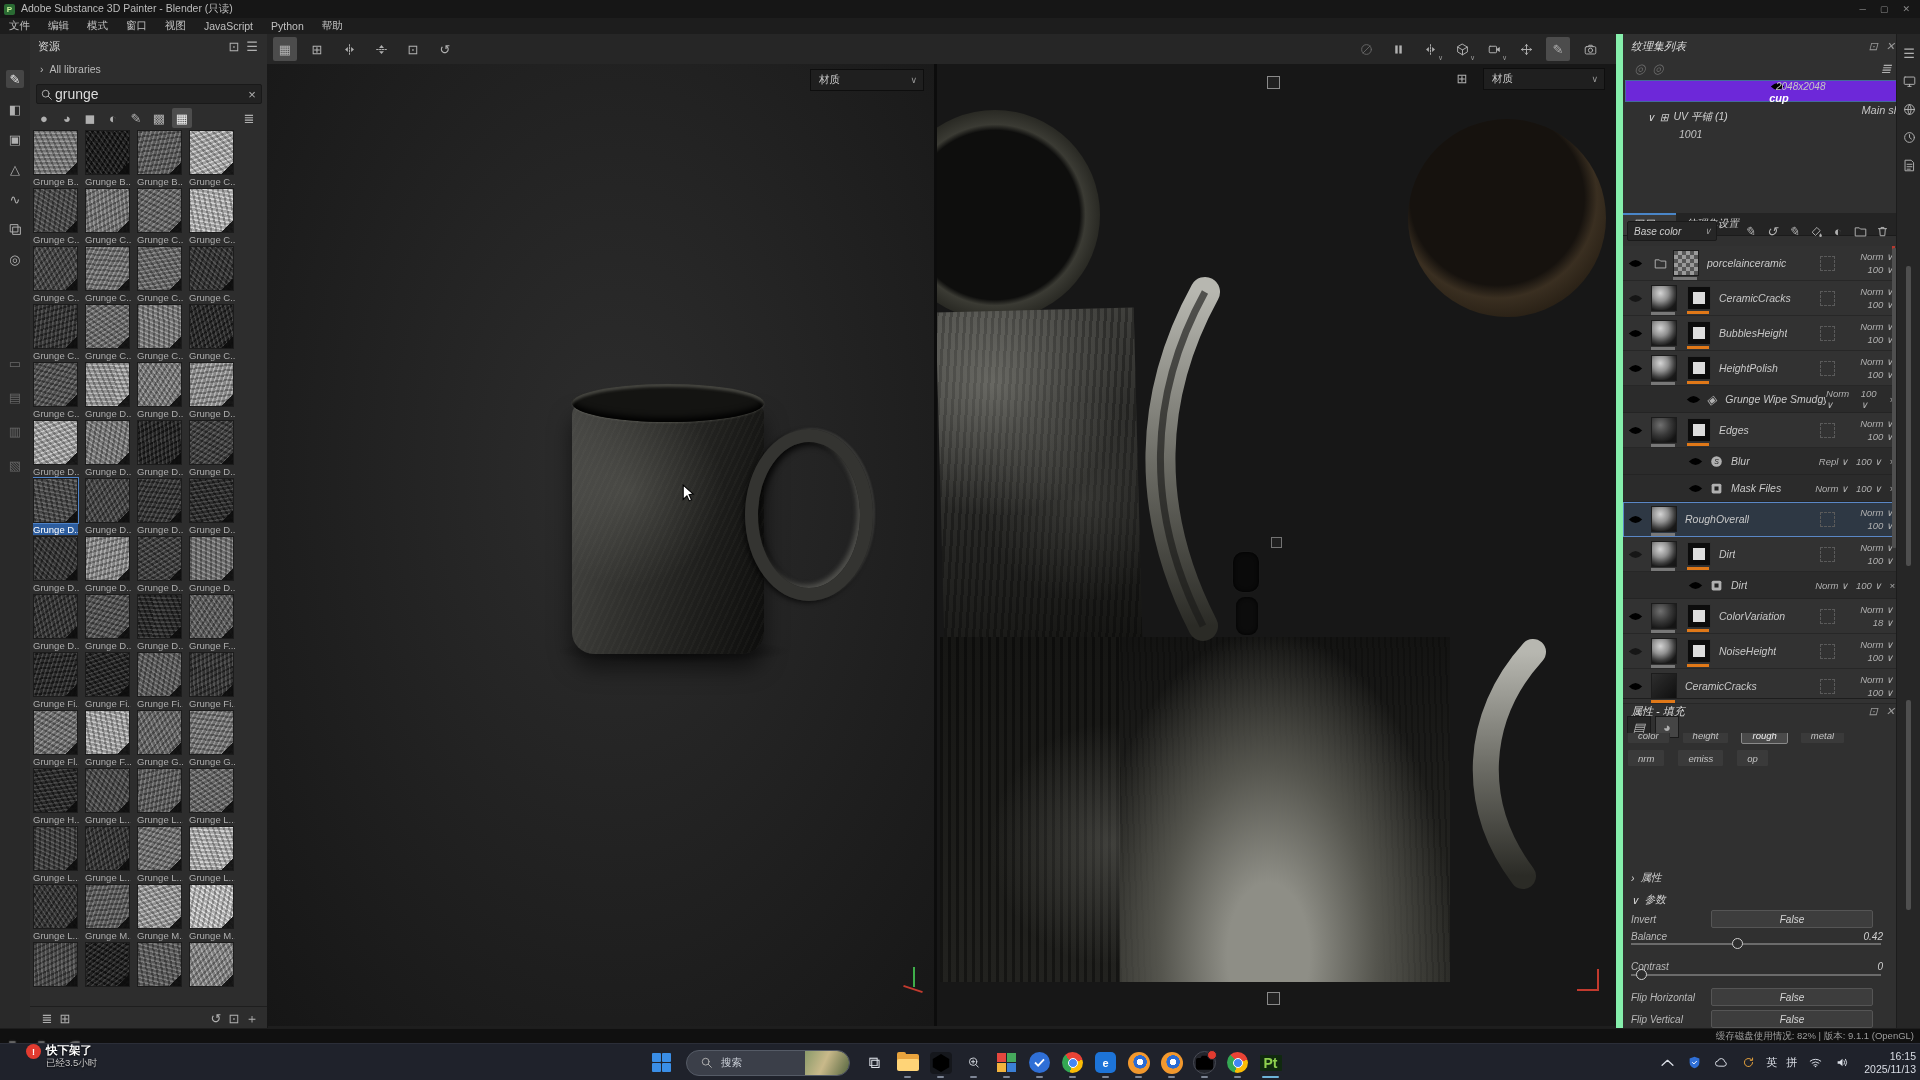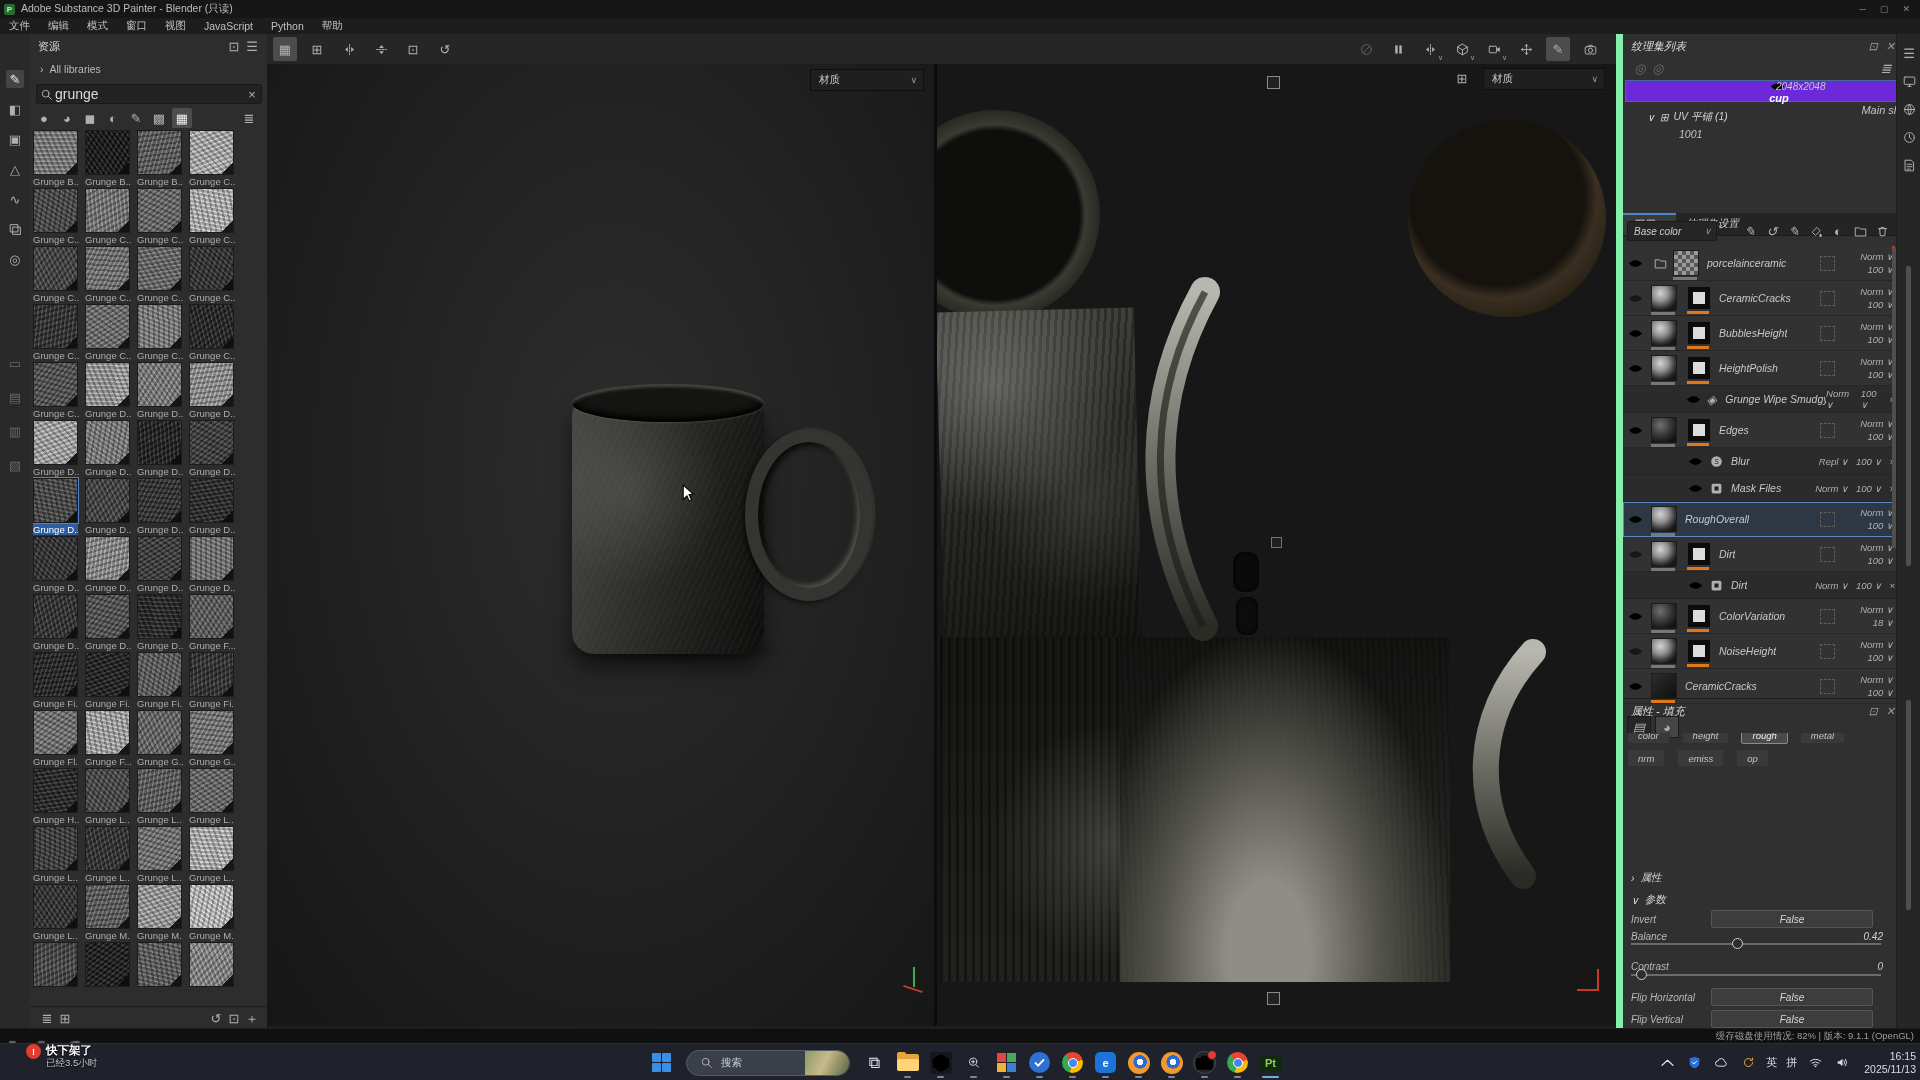--- a/index.html
+++ b/index.html
@@ -174,21 +174,21 @@
   .tiles{display:grid;grid-template-columns:9px 9px;grid-template-rows:9px 9px;gap:1.5px;}
   .tiles i:nth-child(1){background:#e5473e;} .tiles i:nth-child(2){background:#46a95c;}
   .tiles i:nth-child(3){background:#f2b33d;} .tiles i:nth-child(4){background:#3b7fd4;}
   .checkapp{width:21px;height:21px;border-radius:50%;background:#2f6fd6;display:flex;align-items:center;justify-content:center;}
   .chrome-ic{width:21px;height:21px;border-radius:50%;background:conic-gradient(from -45deg,#ea4335 0 120deg,#fbbc05 0 240deg,#34a853 0 360deg);position:relative;}
   .chrome-ic::before{content:'';position:absolute;left:5.5px;top:5.5px;width:10px;height:10px;border-radius:50%;background:#4286f5;border:1.5px solid #fff;box-sizing:border-box;}
   .blueapp{width:21px;height:21px;border-radius:5px;background:#1d74d8;display:flex;align-items:center;justify-content:center;color:#fff;font-size:11px;font-weight:bold;}
   .blender-ic{width:22px;height:22px;border-radius:50%;background:radial-gradient(circle at 55% 45%,#fff 0 18%,#2a6bd4 20% 38%,#f2982d 40%);}
   .reccam{width:21px;height:21px;border-radius:50%;background:#23252c;border:1px solid #474a54;position:relative;display:flex;align-items:center;justify-content:center;color:#b8bcc6;}
   .reccam::after{content:'';position:absolute;right:-2px;top:-2px;width:8px;height:8px;border-radius:50%;background:#e23b30;border:1px solid #1f222b;}
-  .pt-ic{width:22px;height:16px;background:#10290f;border-radius:1px;display:flex;align-items:center;justify-content:center;color:#8fd14f;font-size:11px;font-weight:bold;}
+  .pt-ic{width:22px;height:16px;background:#10290f;border-radius:1px;display:flex;align-items:center;justify-content:center;color:#8fd14f;font-size:14px;font-weight:bold;}
   #tbtray{position:absolute;right:4px;top:0;height:37px;display:flex;align-items:center;gap:9px;}
   #tbtray .txt{font-size:11px;color:#dadee6;}
   #tbclock{text-align:right;font-size:10.5px;color:#dadee6;line-height:13px;padding-left:4px;}
   
   #subtitle{left:770px;top:901px;padding:6px 18px;background:rgba(10,10,10,.45);border-radius:10px;
     font-size:38px;font-weight:bold;color:#ffffff;letter-spacing:2px;
     text-shadow:-2px -2px 0 #000,2px -2px 0 #000,-2px 2px 0 #000,2px 2px 0 #000,0 3px 4px #000;}
   #watermark{left:6px;top:1032px;font-size:46px;font-weight:bold;letter-spacing:1px;color:rgba(190,190,190,.30);text-shadow:0 0 2px rgba(120,120,120,.5);}
   #wmbadge{left:26px;top:1044px;display:flex;align-items:flex-start;gap:5px;}
   #wmbadge .dot{width:15px;height:15px;border-radius:50%;background:#e23b30;color:#fff;font-size:9px;display:flex;align-items:center;justify-content:center;font-weight:bold;}

